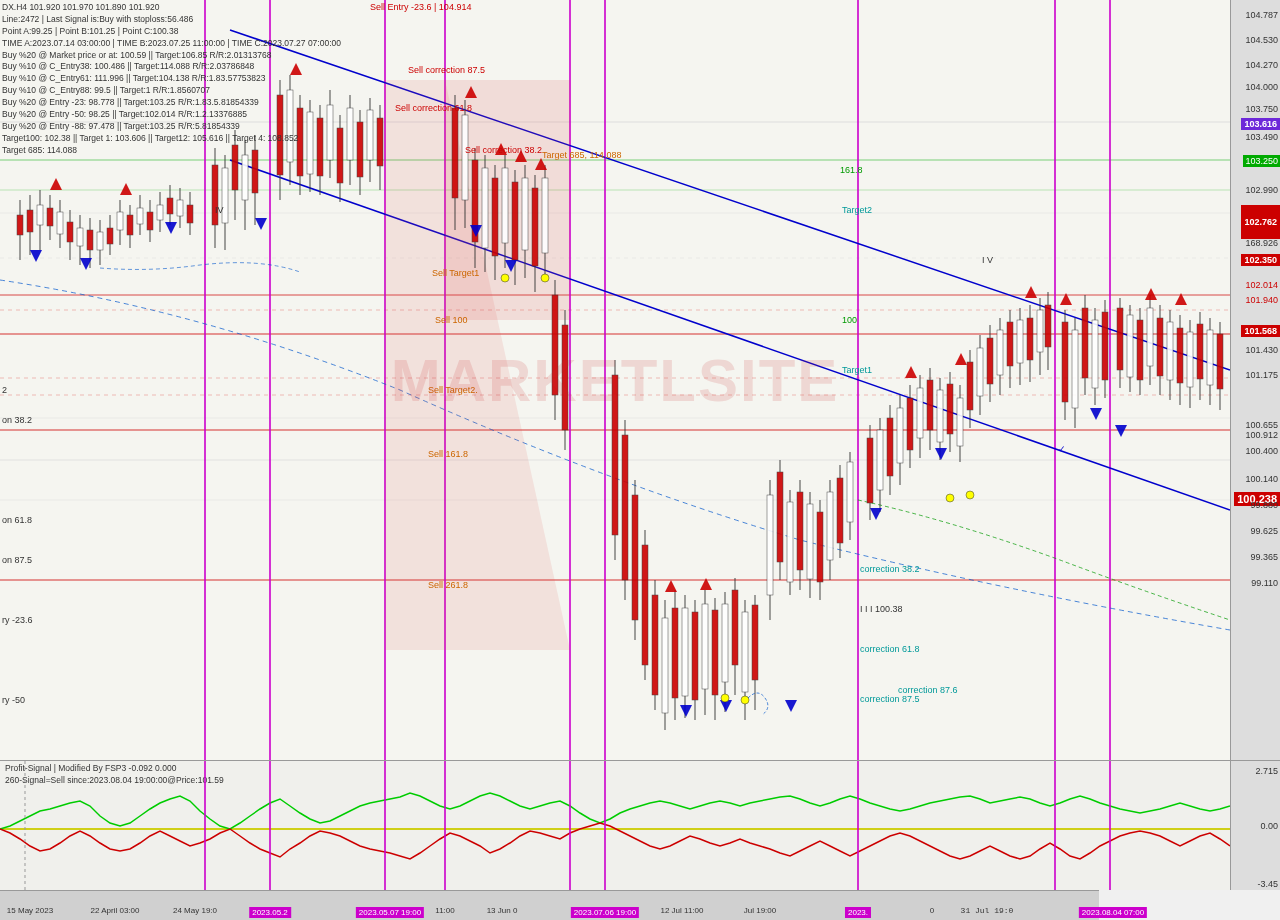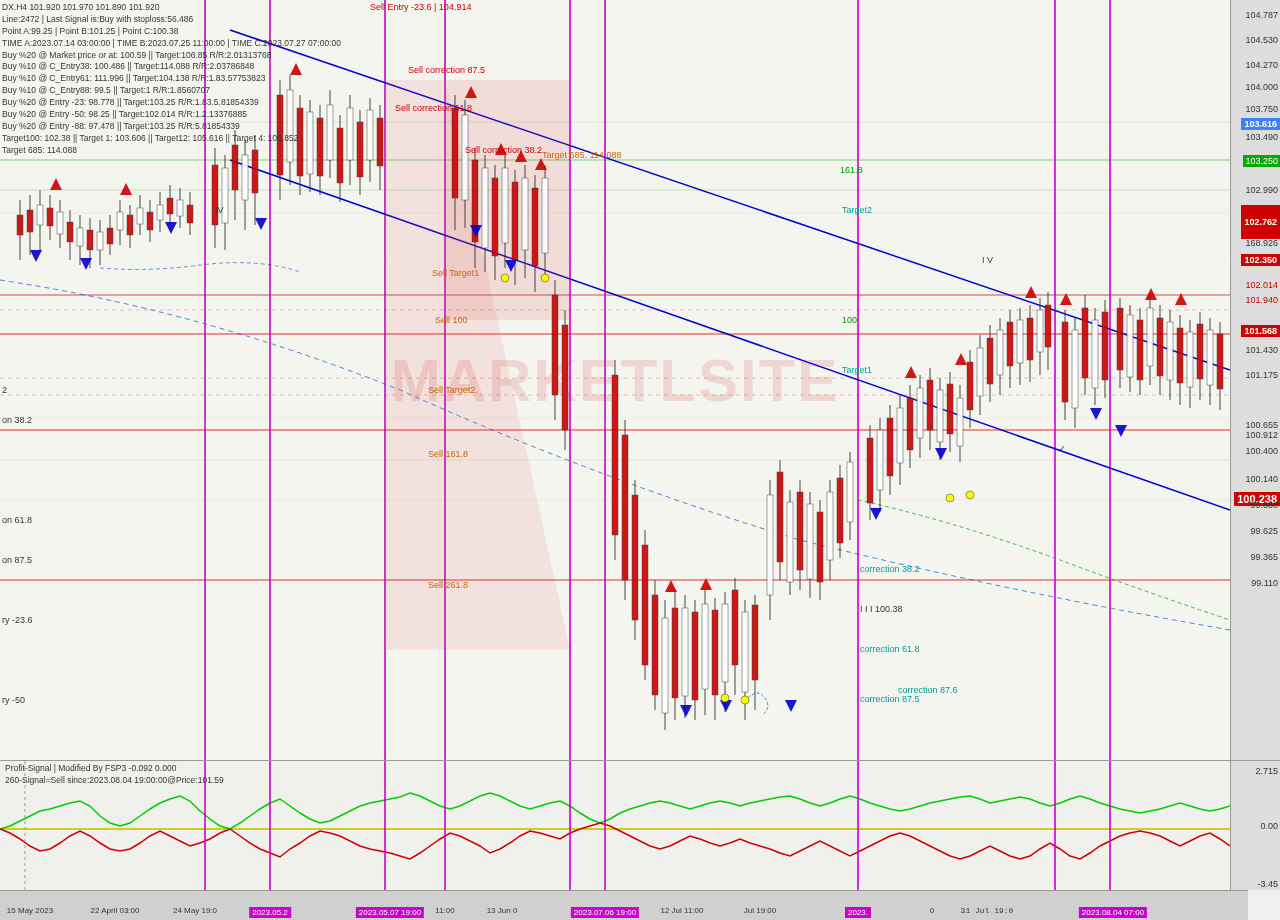--- a/index.html
+++ b/index.html
@@ -52,21 +52,21 @@
       height: 130px;
       background: #ddd;
       border-left: 1px solid #999;
       border-top: 1px solid #999;
     }
 
     #time-axis {
       position: absolute;
       top: 890px;
       left: 0;
-      width: 1248px;
+      width: 1099px;
       height: 30px;
       background: #d0d0d0;
       border-top: 1px solid #999;
       display: flex;
       align-items: center;
     }
 
     .price-label {
       position: absolute;
       right: 2px;
@@ -580,21 +580,21 @@
       <line x1="25" y1="0" x2="25" y2="130" stroke="#999" stroke-width="1" stroke-dasharray="3,3"></line>
     </svg>
   </div>
 
   <div id="price-axis">
     <div class="price-label" style="top:10px;">104.787</div>
     <div class="price-label" style="top:35px;">104.530</div>
     <div class="price-label" style="top:60px;">104.270</div>
     <div class="price-label" style="top:82px;">104.000</div>
     <div class="price-label" style="top:104px;">103.750</div>
-    <div style="position:absolute;top:118px;right:0;background:#3b82f6;color:#fff;font-size:9px;font-weight:bold;padding:1px 3px;white-space:nowrap;">103.616</div>
+    <div style="position:absolute;top:118px;right:0;background:#6d28d9;color:#fff;font-size:9px;font-weight:bold;padding:1px 3px;white-space:nowrap;">103.616</div>
     <div class="price-label" style="top:132px;">103.490</div>
     <div style="position:absolute;top:155px;right:0;background:#00aa00;color:#fff;font-size:9px;padding:1px 2px;">103.250</div>
     <div class="price-label" style="top:185px;">102.990</div>
     <div style="position:absolute;top:205px;right:0;background:#cc0000;color:#fff;font-size:9px;font-weight:bold;padding:12px 3px;">102.762</div>
     <div class="price-label" style="top:238px;">168.926</div>
     <div style="position:absolute;top:254px;right:0;background:#cc0000;color:#fff;font-size:9px;font-weight:bold;padding:1px 3px;">102.350</div>
     <div class="price-label" style="top:280px;color:#cc0000;">102.014</div>
     <div class="price-label" style="top:295px;color:#cc0000;">101.940</div>
     <div style="position:absolute;top:325px;right:0;background:#cc0000;color:#fff;font-size:9px;font-weight:bold;padding:1px 3px;">101.568</div>
     <div class="price-label" style="top:345px;">101.430</div>

